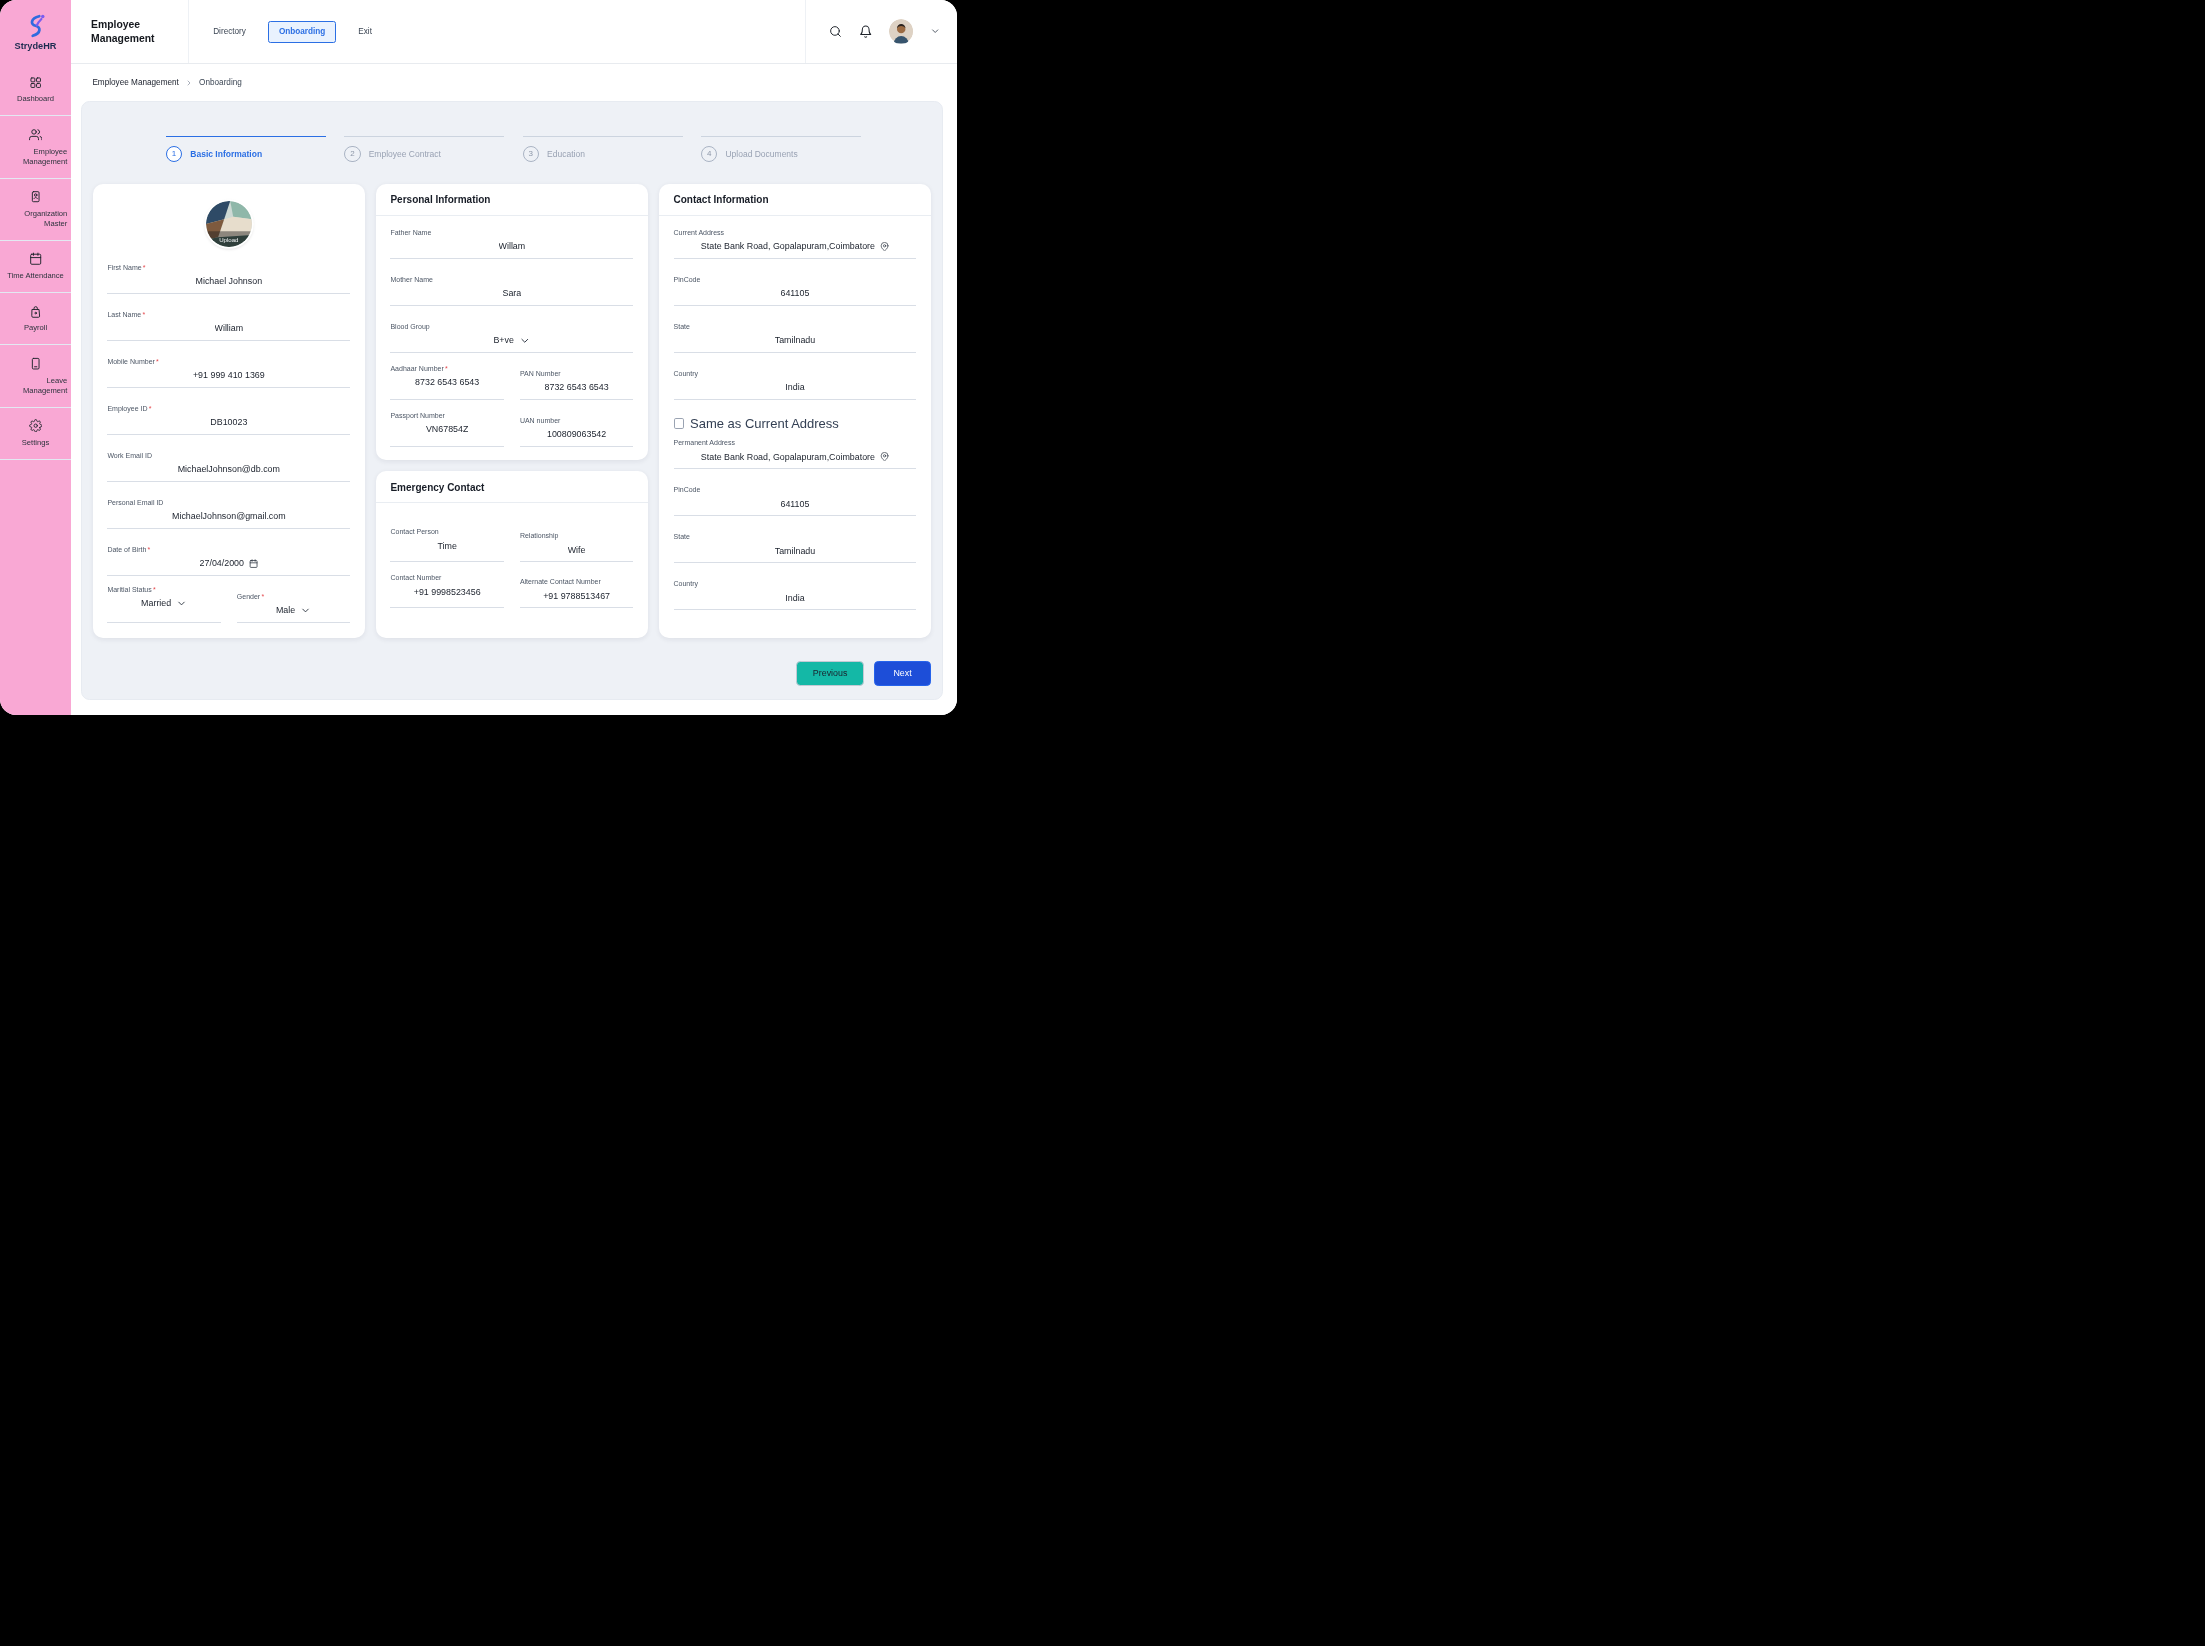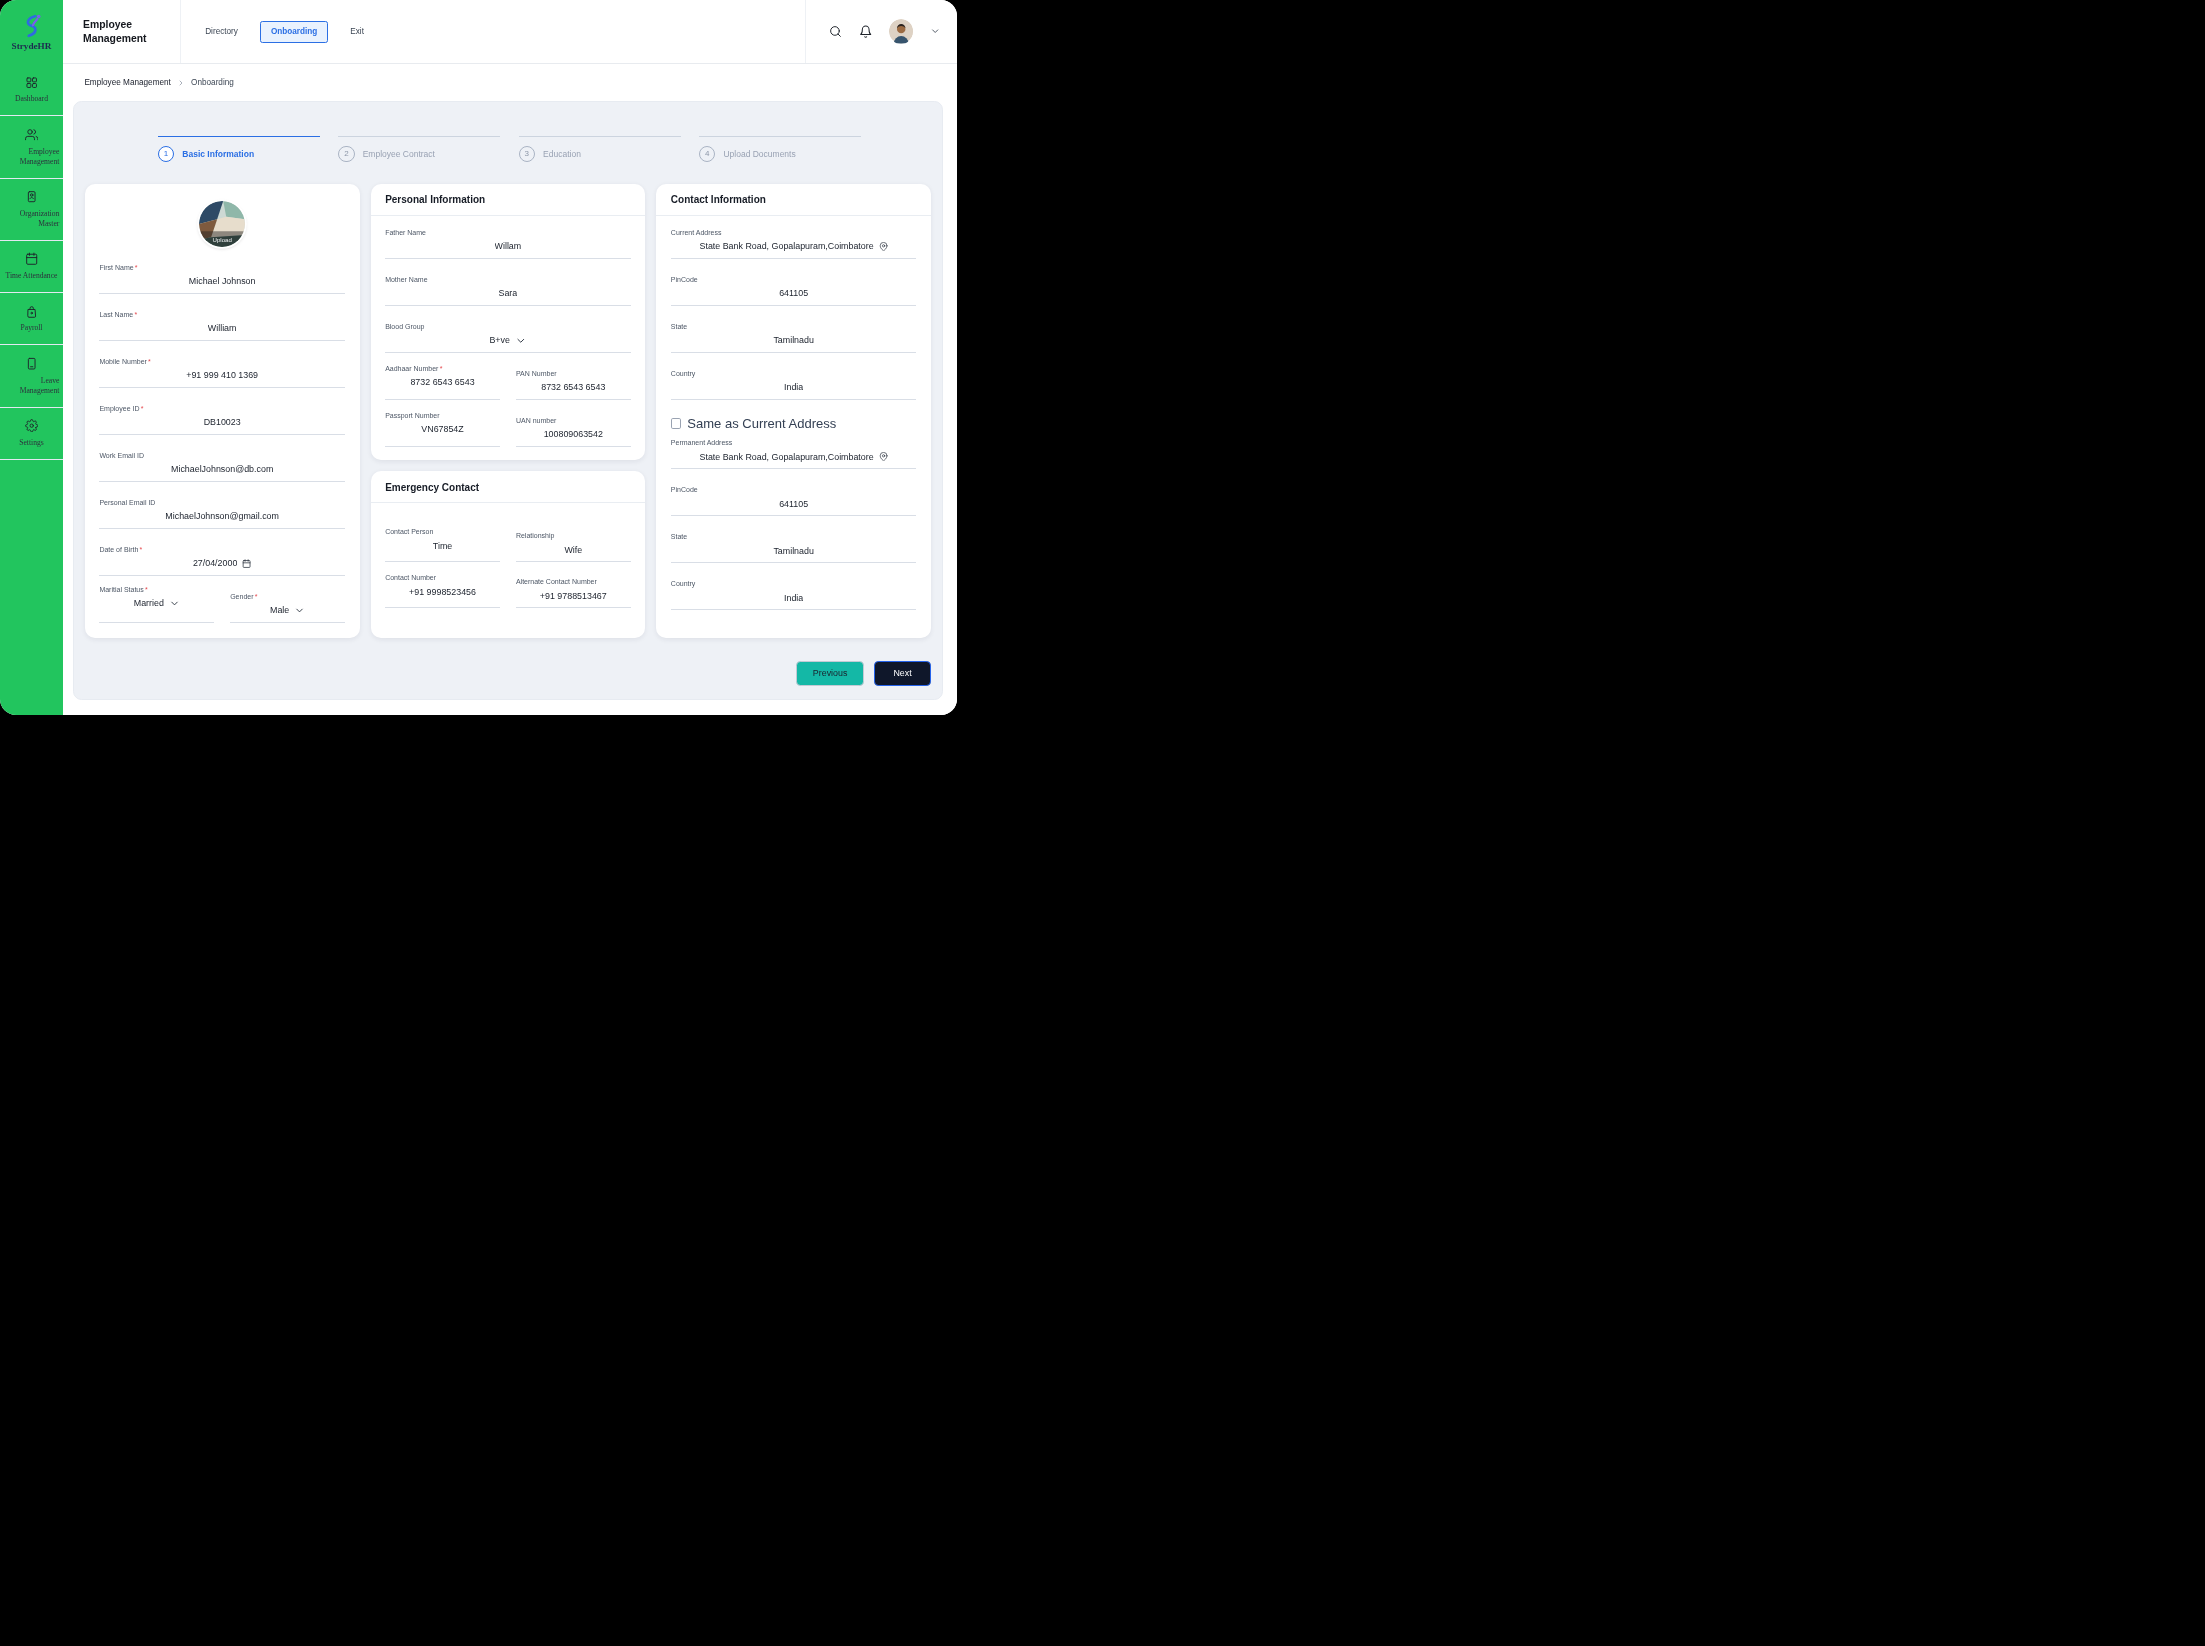--- a/index.html
+++ b/index.html
@@ -3,21 +3,21 @@
 <meta charset="utf-8">
 <style>
   * { box-sizing: border-box; margin: 0; padding: 0; }
   html, body { background: #000; }
   body { font-family: "Liberation Sans", "DejaVu Sans", sans-serif; -webkit-font-smoothing: antialiased; }
   svg { display: block; }
 
   .screen { width: 957px; height: 715px; background: #fff; border-radius: 16px; overflow: hidden; display: flex; }
 
   
-  .sidebar { width: 63px; flex-shrink: 0; background: #22c55e; display: flex; flex-direction: column; font-family: Liberation Serif, serif; }
+  .sidebar { width: 71px; flex-shrink: 0; background: #f9a8d4; display: flex; flex-direction: column; }
   .logo-block { height: 64px; display: flex; flex-direction: column; align-items: center; justify-content: center; gap: 1.8px; }
   .logo-block .brand-name { font-size: 9.2px; font-weight: 700; color: #1d2b50; }
   .side-nav { display: flex; flex-direction: column; }
   .side-item { padding: 11.6px 3.7px 10.4px; display: flex; flex-direction: column; align-items: center; gap: 5.5px; border-bottom: 0.6px solid #e3e9f2; cursor: pointer; }
   .side-item .s-label { font-size: 7.6px; color: #2c323c; text-align: right; line-height: 1.35; }
   .side-item .s-icon { color: #1f242b; }
 
   
   .main { flex: 1; display: flex; flex-direction: column; min-width: 0; }
 
@@ -80,21 +80,21 @@
 
   
   .check-row { display: flex; align-items: center; gap: 6.1px; margin-top: 16px; }
   .checkbox { width: 10.4px; height: 10.4px; border: 0.9px solid #9aa3b2; border-radius: 1.8px; background: #fff; cursor: pointer; flex-shrink: 0; }
   .check-label { font-size: 13px; color: #344054; font-weight: 400; }
 
   
   .footer-actions { display: flex; justify-content: flex-end; gap: 9.8px; margin-top: 23px; }
   .btn { font-family: inherit; font-size: 8.9px; border-radius: 4.3px; padding: 6.7px 16px; cursor: pointer; }
   .btn-prev { background: #14b8a6; border: 0.6px solid #c3cad4; color: #1b212c; }
-  .btn-next { background: #0f172a; border: 0.6px solid #2563eb; color: #fff; padding: 6.7px 18.3px; }
+  .btn-next { background: #1d4ed8; border: 0.6px solid #2563eb; color: #fff; padding: 6.7px 18.3px; }
 </style>
 </head>
 <body>
 
 <div class="screen">
 
   <aside class="sidebar">
     <div class="logo-block">
       <span>
         <svg width="26" height="26" viewBox="0 0 48 48" fill="none">

